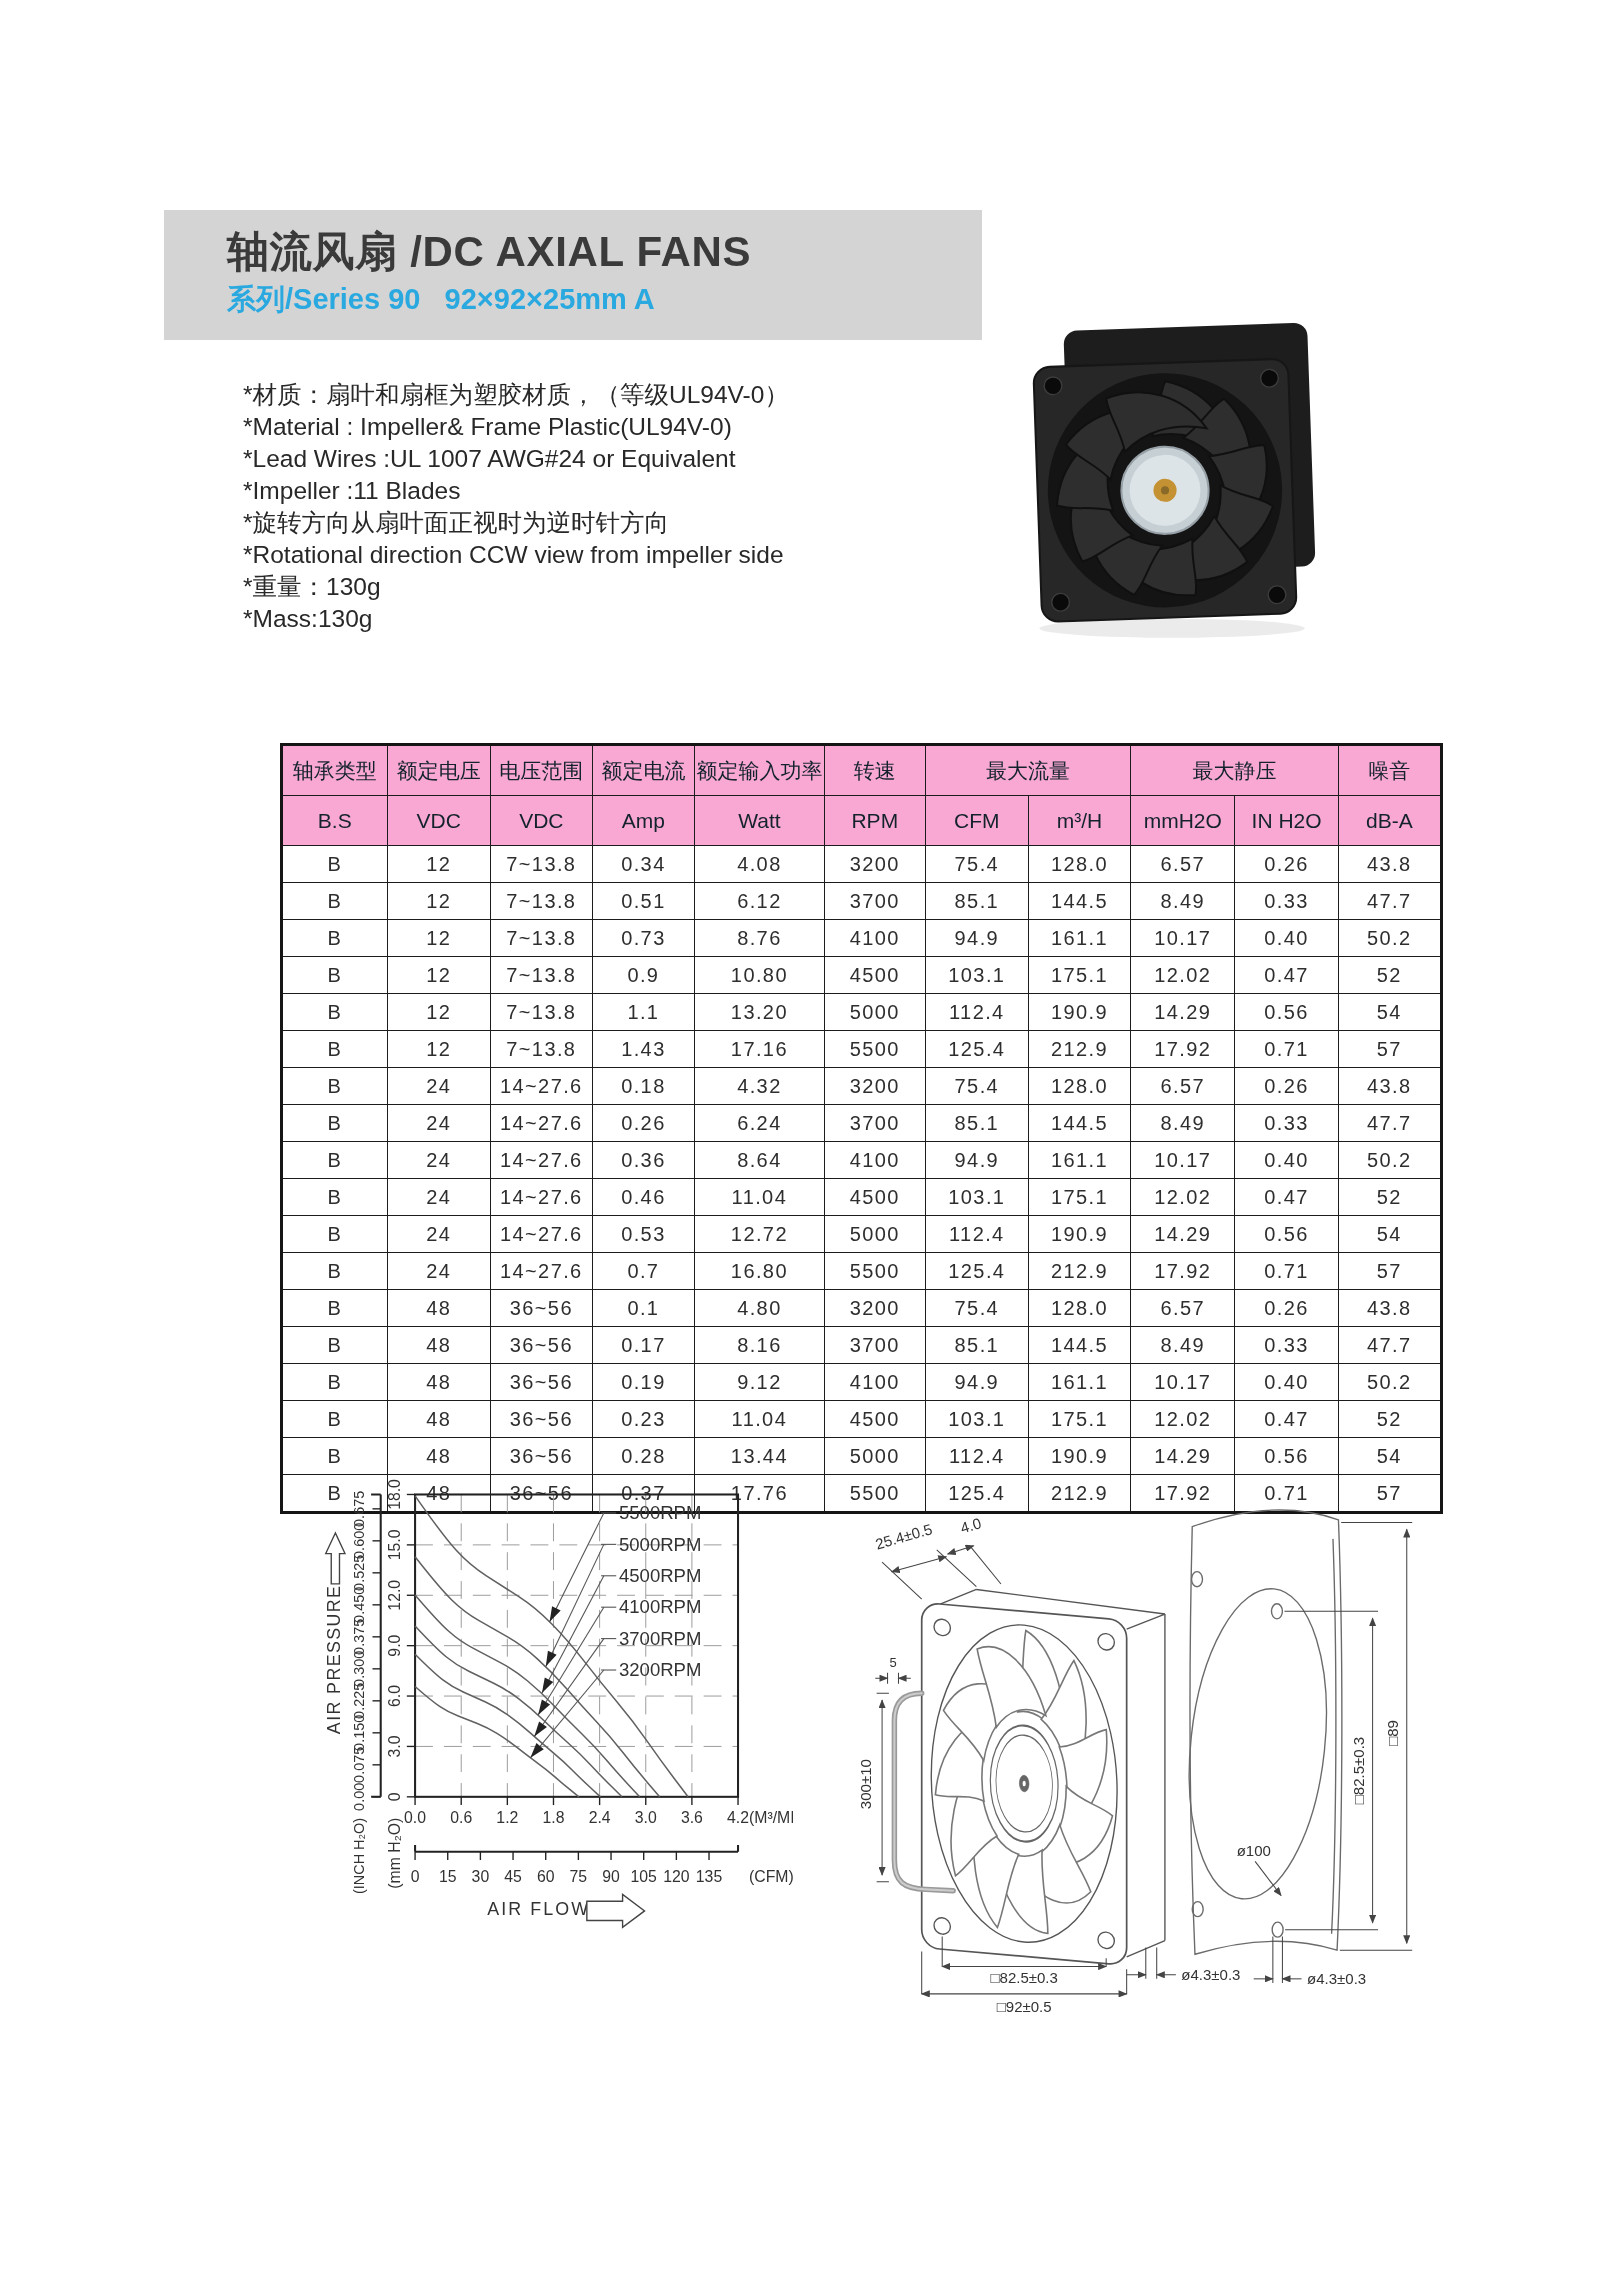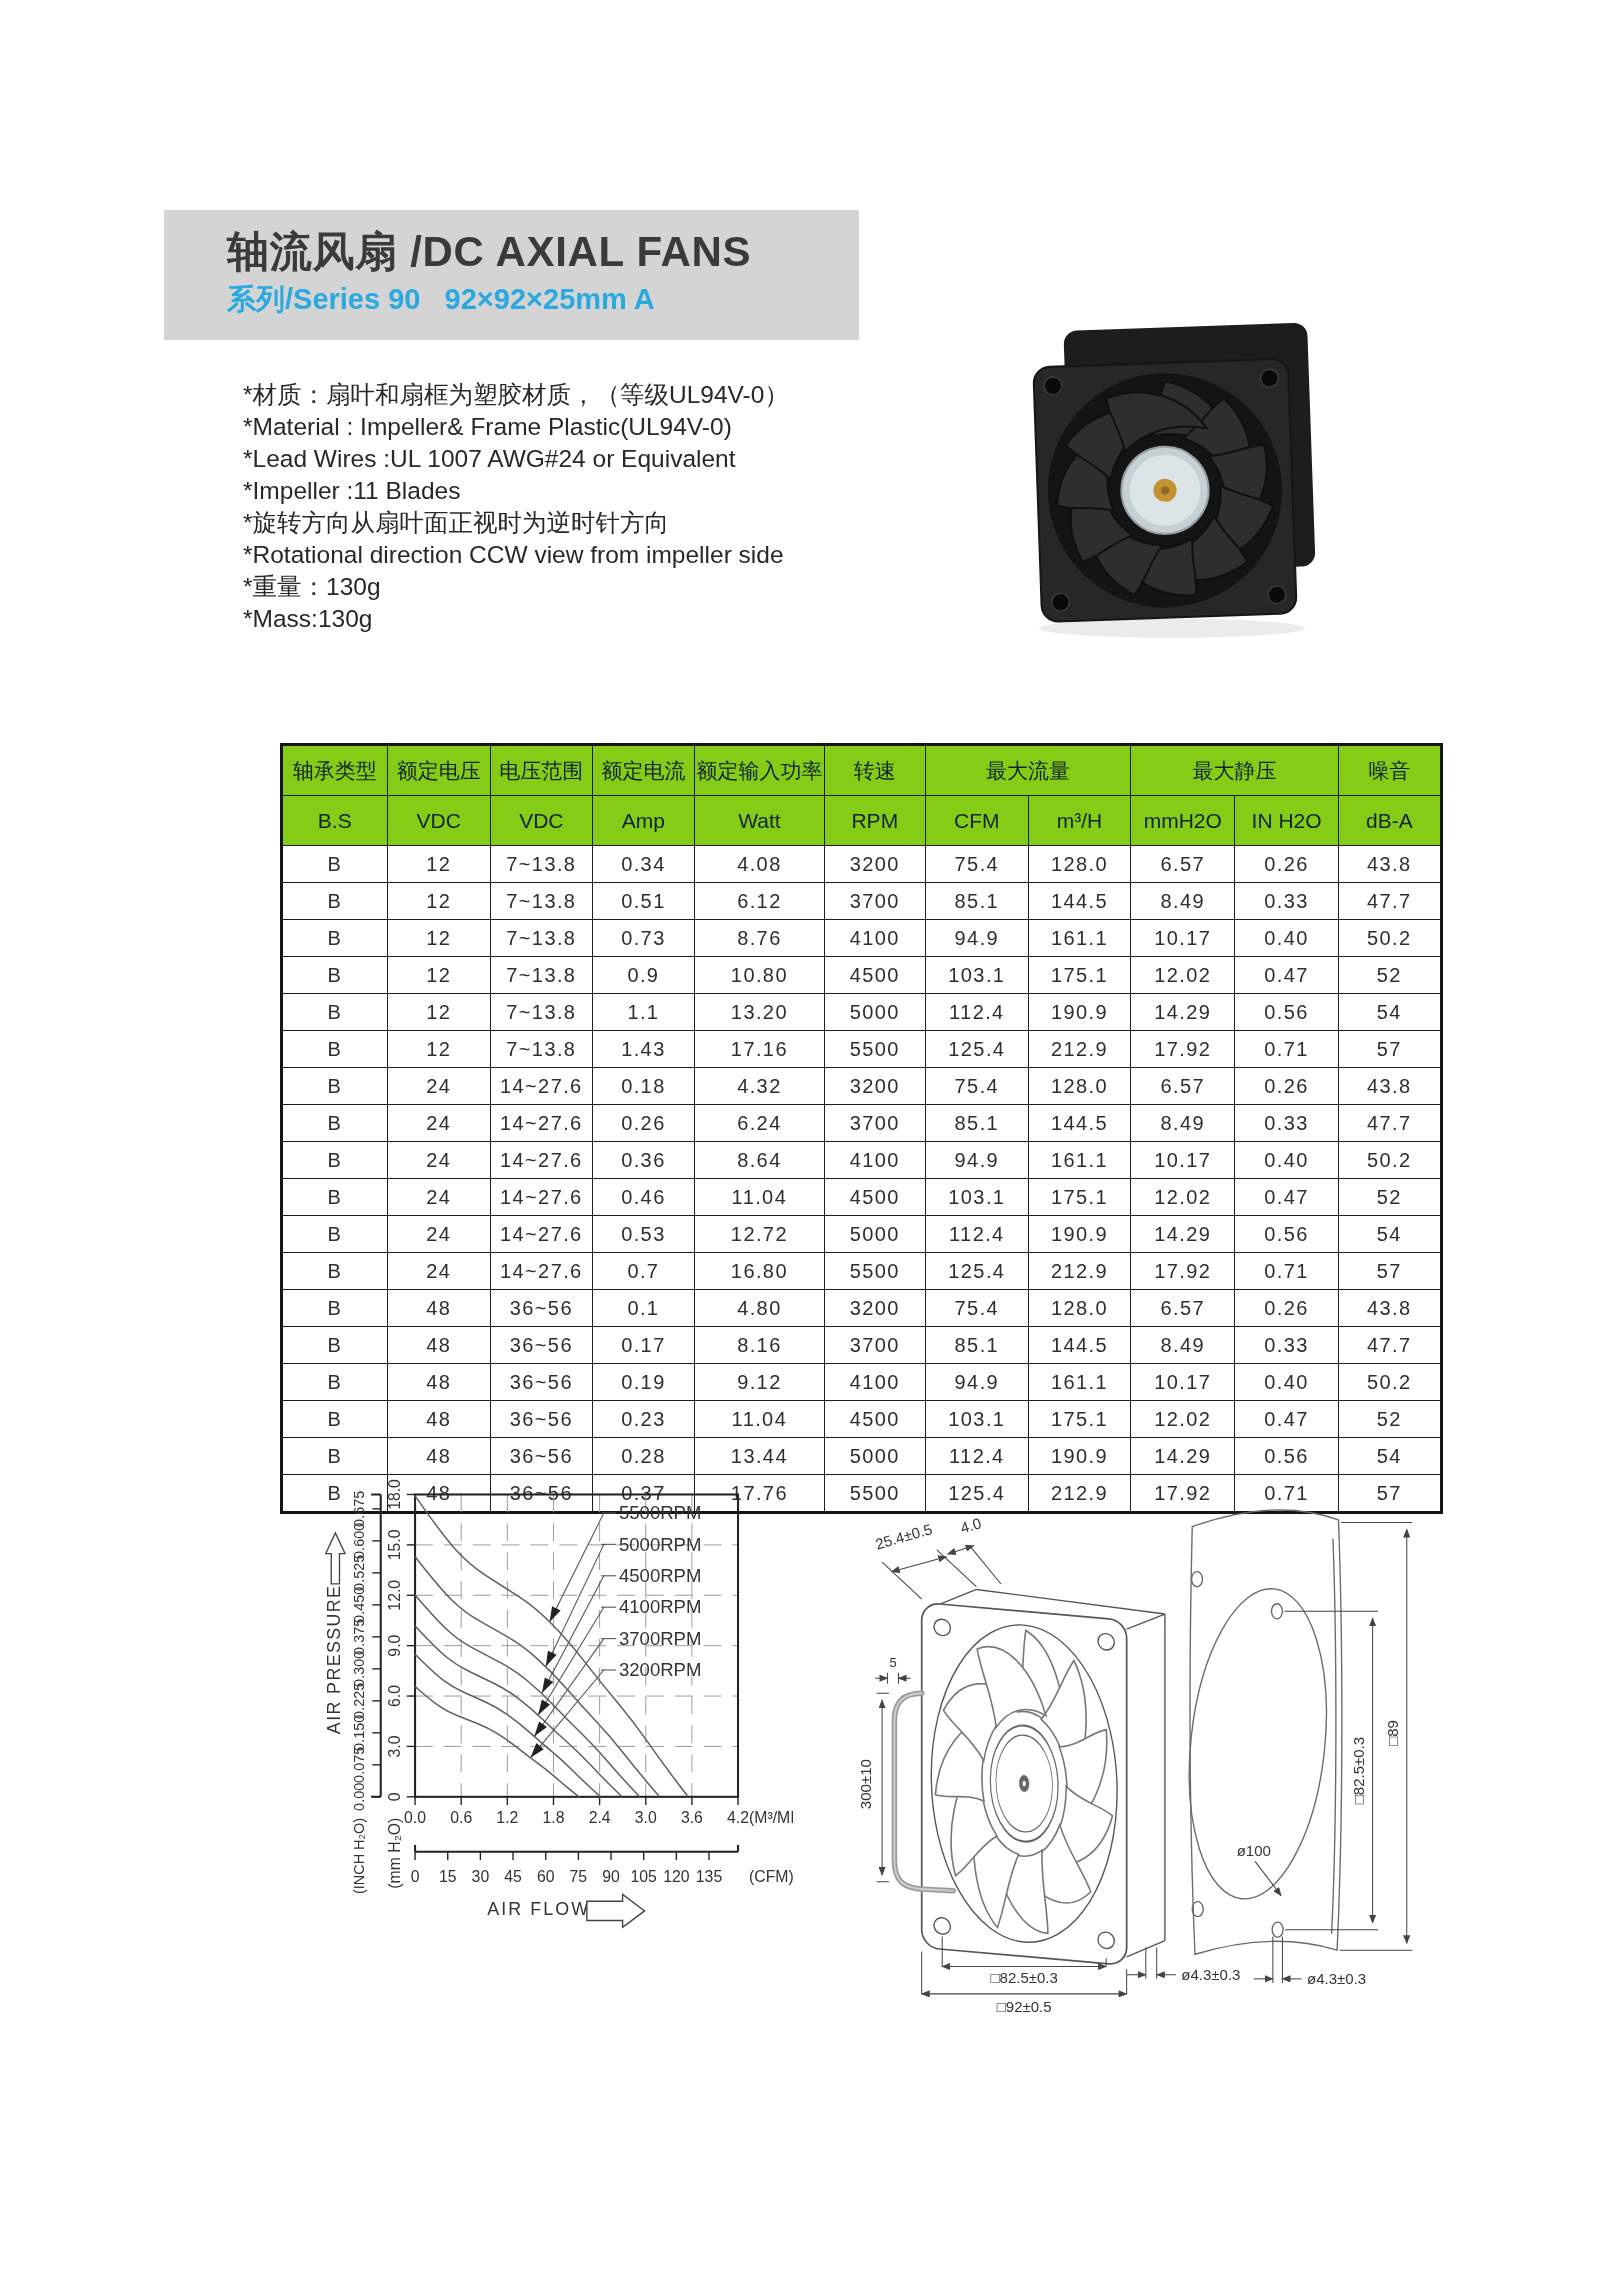--- a/index.html
+++ b/index.html
@@ -1,31 +1,31 @@
 <!DOCTYPE html>
 <html style="font-size:11px"><head>
 <meta charset="utf-8">
 <style>
   html,body{margin:0;padding:0;background:#fff;}
   .page{position:relative;width:1623px;height:2295px;background:#ffffff;overflow:hidden;
         font-family:"Liberation Sans",sans-serif;color:#2b2b2b;}
   
-  .banner{position:absolute;left:164px;top:210px;width:695px;height:130px;background:#d4d4d4;text-align:right;}
+  .banner{position:absolute;left:164px;top:210px;width:818px;height:130px;background:#d4d4d4;text-align:right;}
   .banner .title{position:absolute;left:63px;top:13.6px;font-size:42px;font-weight:600;color:#3a3a3a;letter-spacing:0.7px;white-space:pre;}
   .banner .subtitle{position:absolute;left:63px;top:70px;font-size:29px;font-weight:700;color:#29a9e0;white-space:pre;}
   
   .specs{position:absolute;left:227px;top:379px;font-size:24.5px;line-height:32px;color:#282828;}
   .specs div{white-space:pre;margin-left:16px;}
   
   .photo{position:absolute;left:1010px;top:315px;width:331px;height:331px;}
   
   .table-wrap{position:absolute;left:280px;top:743px;width:1163px;}
   table{border-collapse:collapse;width:100%;table-layout:fixed;border:3.4px solid #151515;}
   th,td{border:1.7px solid #1c1c1c;text-align:center;vertical-align:middle;overflow:hidden;}
-  thead th{background:#84cc16;font-weight:normal;font-size:21px;height:47px;color:#14232b;}
+  thead th{background:#f9a8d4;font-weight:normal;font-size:21px;height:47px;color:#14232b;}
   tbody td{font-size:20px;height:34px;color:#2e2e2e;letter-spacing:1.4px;background:#fff;}
   
   .chart{position:absolute;left:312px;top:1467px;width:481px;height:481px;}
   .drawing{position:absolute;left:837px;top:1439px;width:649px;height:581px;}
   svg text{font-family:"Liberation Sans",sans-serif;}
 </style>
 </head>
 <body>
 
 <div class="page">

